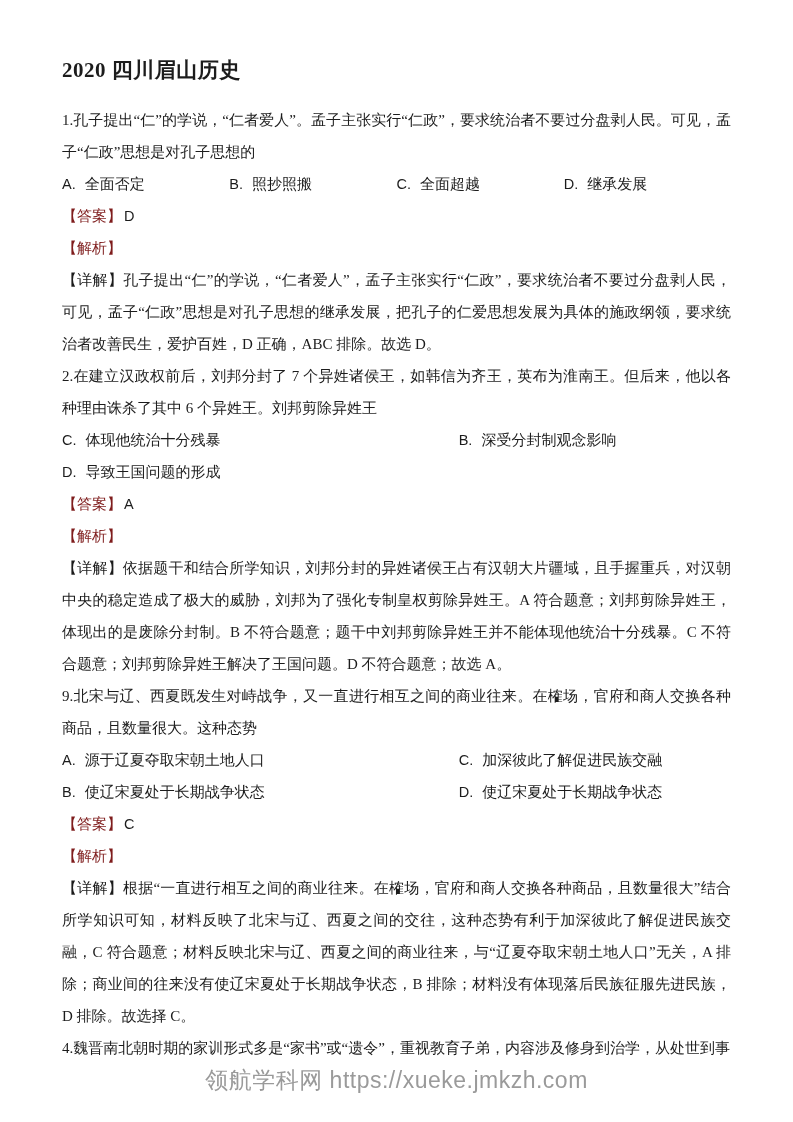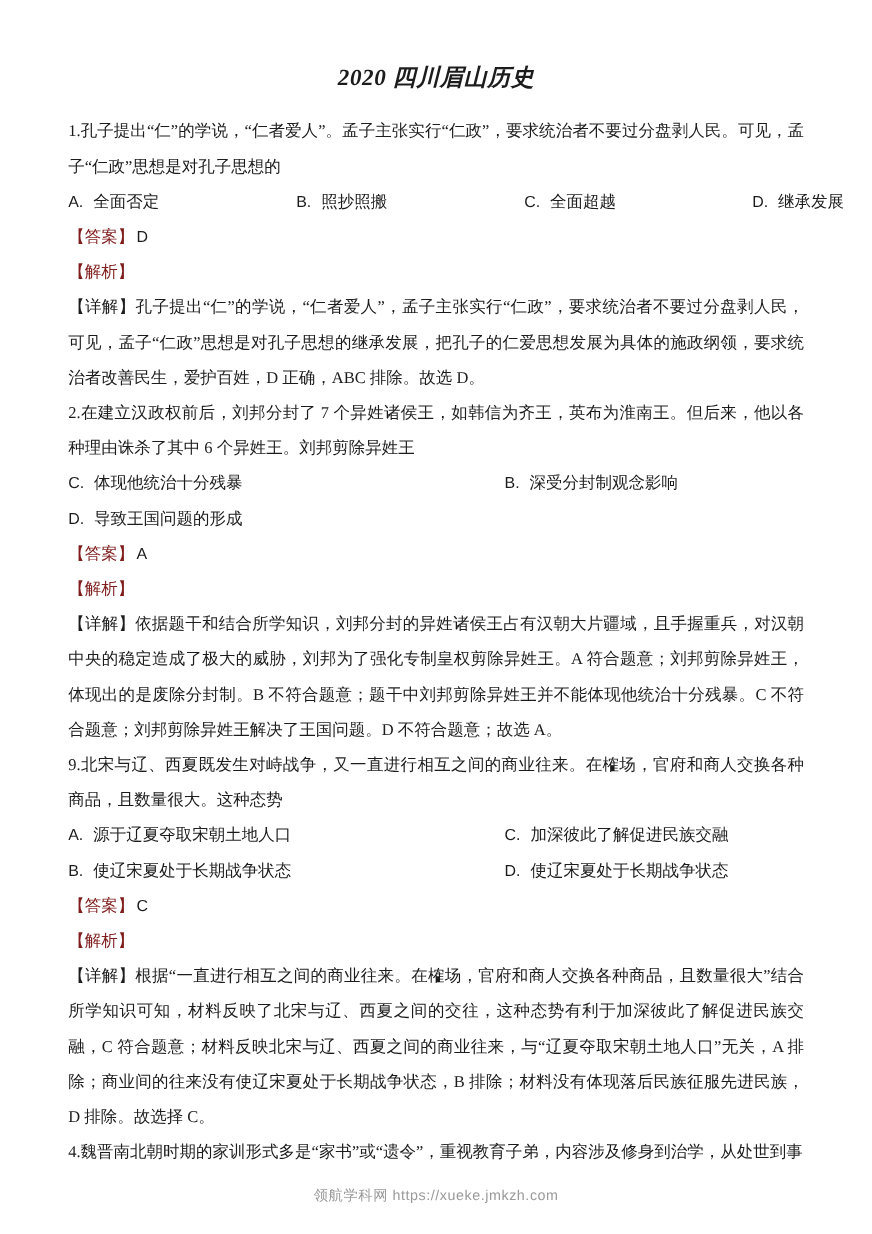--- a/index.html
+++ b/index.html
@@ -4,45 +4,45 @@
 <style>
   html,body { margin:0; padding:0; background:#e8e8e8; }
   .page {
     width:793px; height:1122px; background:#ffffff; position:relative;
     margin:0 auto; overflow:hidden; box-sizing:border-box;
     font-family:"Liberation Serif","DejaVu Serif",serif;
     color:#1c1c1c;
   }
   .content { padding:0 62px; }
   h1.title {
-    text-align:center; font-size:21px; font-weight:700;
-    margin:52px 0 16px 0; line-height:36px; letter-spacing:0.5px;font-style:italic;
+    text-align:left; font-size:21px; font-weight:700;
+    margin:52px 0 16px 0; line-height:36px; letter-spacing:0.5px;
   }
   p.line {
     margin:0; font-size:15px; line-height:32px;
   }
   .stem, .detail { text-align:justify; text-justify:inter-character; }
   .opts {
     display:grid; font-size:15px; line-height:32px; margin:0;
   }
-  .cols4 { grid-template-columns:25% 25% 25% 25%;gap:40px; }
+  .cols4 { grid-template-columns:25% 25% 25% 25%; }
   .cols2 { grid-template-columns:59.3% 1fr; }
   .opt { white-space:nowrap; overflow:hidden; }
   .k {
     font-family:"Liberation Sans","DejaVu Sans",sans-serif;
     margin-right:9px; font-size:14.5px;
   }
   .blue { color:#7f1d1d; }
   .ansletter {
     font-family:"Liberation Sans","DejaVu Sans",sans-serif;
     font-size:14.5px; margin-left:2px;
   }
   .watermark {
     position:absolute; left:0; right:0; bottom:26px;
-    text-align:center; color:#9a9a9a; font-size:13px;
+    text-align:center; color:#9a9a9a; font-size:23px;
     font-family:"Liberation Sans","DejaVu Sans",sans-serif;
     letter-spacing:0.5px;
   }
 </style>
 </head>
 <body>
 
 <div class="page">
   <div class="content">
 

